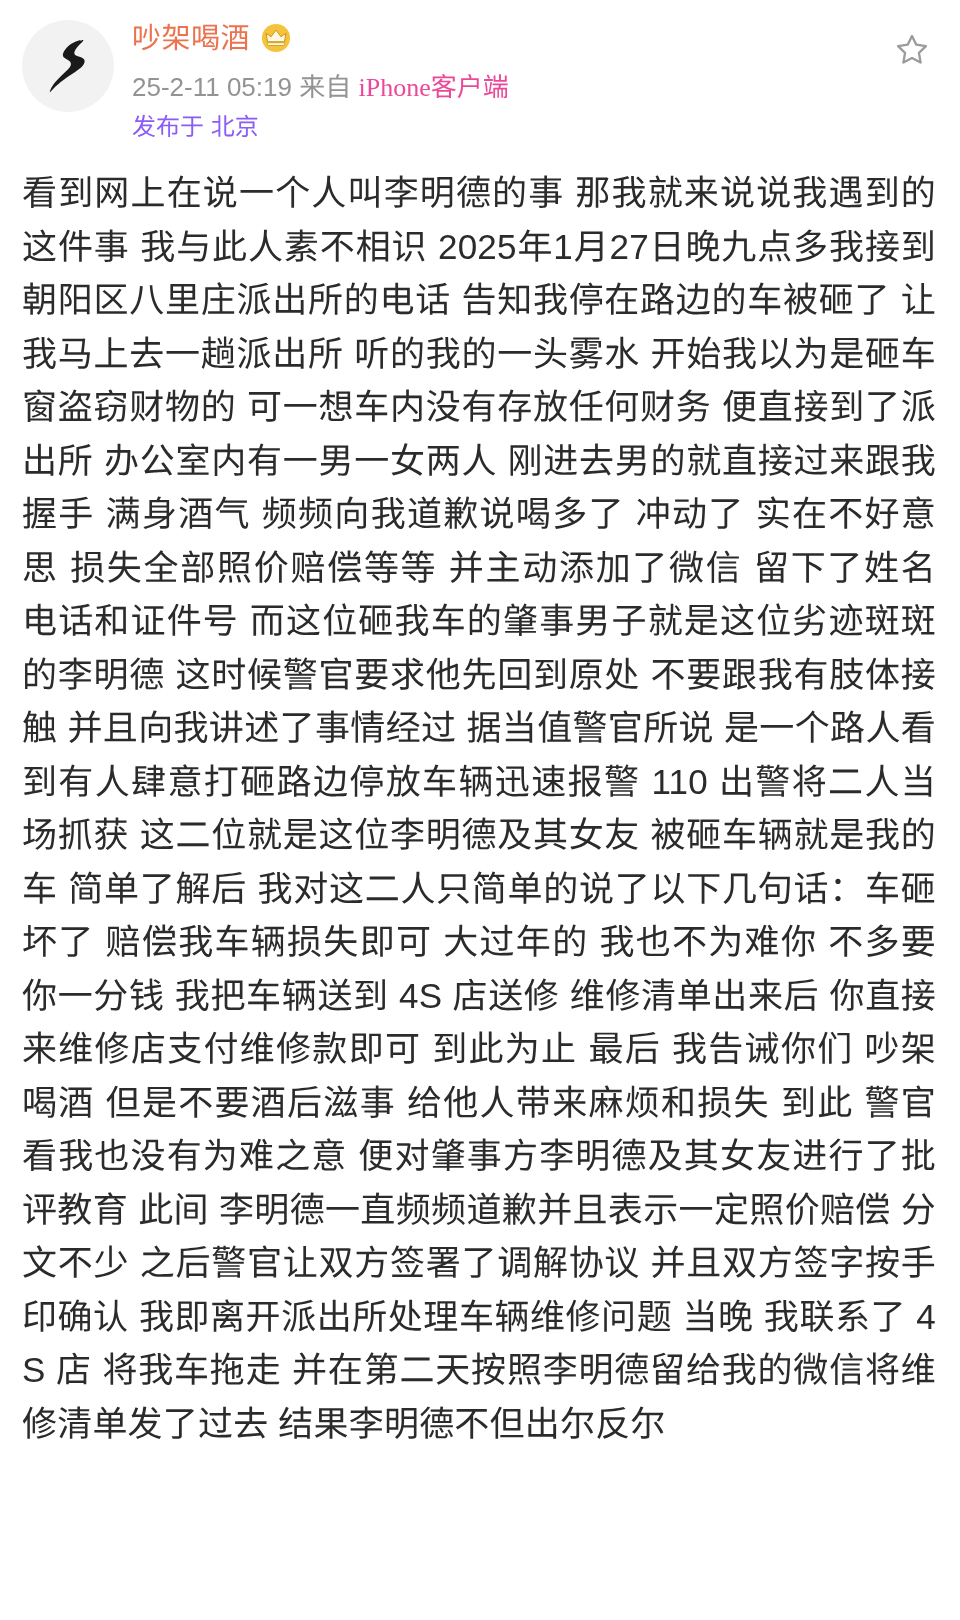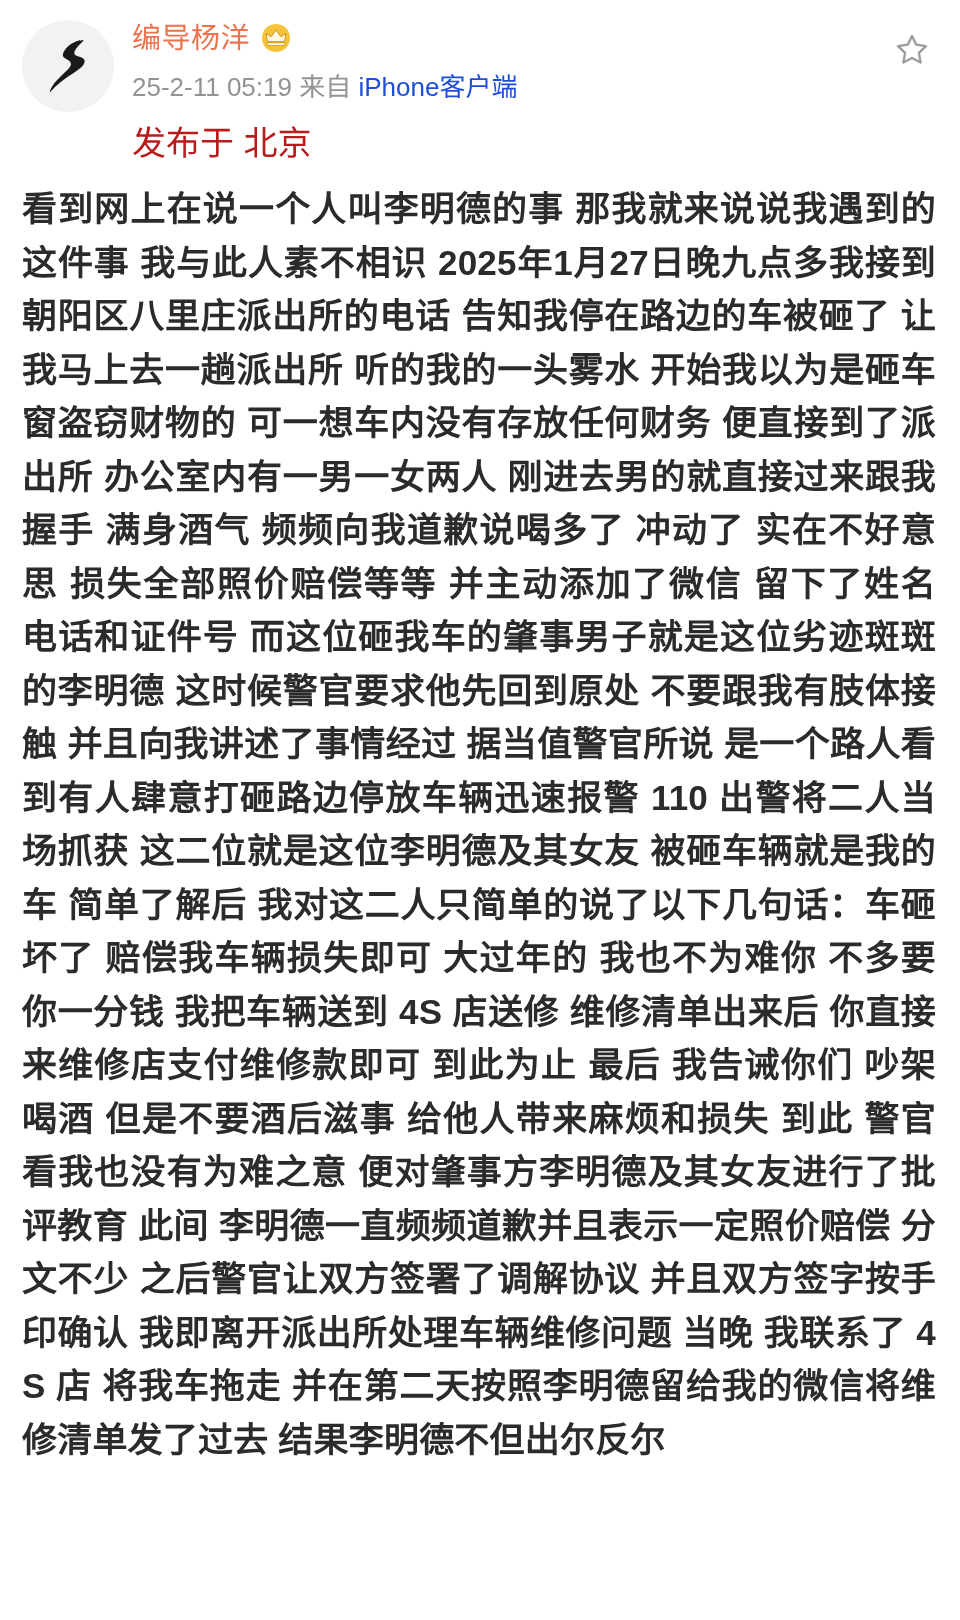--- a/index.html
+++ b/index.html
@@ -75,28 +75,29 @@
   }
 
   .meta-row {
     margin-top: 12px;
     font-size: 26px;
     line-height: 34px;
     color: #939393;
     white-space: nowrap;
   }
   .meta-source {
-    color: #1d4ed8;
+    color: #ec4899;
+    font-family: Liberation Serif, serif;
   }
 
   .region-row {
-    margin-top: 22px;
-    font-size: 34px;
+    margin-top: 5px;
+    font-size: 24px;
     line-height: 34px;
-    color: #b91c1c;
+    color: #8b5cf6;
   }
 
   .star-btn {
     position: absolute;
     right: 4px;
     top: 14px;
     width: 44px;
     height: 44px;
     display: flex;
     align-items: center;
@@ -106,41 +107,40 @@
 
   .content {
     margin-top: 22px;
     font-size: 35px;
     line-height: 53.5px;
     color: #2b2b2b;
     letter-spacing: 0.2px;
     text-align: justify;
     word-break: break-all;
     padding-right: 2px;
-    font-weight: bold;
   }
 </style>
 </head>
 <body>
 
 <div class="post">
 
   <div class="header">
 
     <div class="avatar">
       <span>
         <svg width="62" height="62" viewBox="0 0 64 64" aria-hidden="true">
           <path d="M44.8 5.2c-6.4 1.5-12.1 5.1-15.6 9.7-2 2.6-2.8 4.8-2.4 6.6.3 1.4 1.3 2.3 3.8 3.6 3.4 1.8 4.4 2.9 4.4 4.8 0 2.2-1.6 4.4-6.4 8.9C20.3 46.6 16 51.6 14 56.2c-.6 1.4-.9 2.6-.7 2.8.2.2 1.1-.6 2.4-2.1 4.2-4.9 11.3-10.6 21.3-17.1 6.9-4.5 9.6-6.8 11.2-9.5 1.2-2 1.3-3.9.3-5.2-.8-1-2.8-2-5.6-2.8-3.3-1-4.4-1.9-4.4-3.6 0-2.2 2-5.3 6-9.3 2.2-2.2 3.6-3.9 3.3-4.1-.2-.2-1.5 0-3 .9z" fill="#1a1a1a"></path>
         </svg>
       </span>
     </div>
 
     <div class="head-text">
       <div class="name-row">
-        <span class="nickname">编导杨洋</span>
+        <span class="nickname">吵架喝酒</span>
         <span class="crown-icon">
           <svg width="30" height="30" viewBox="0 0 32 32" aria-hidden="true">
             <circle cx="16" cy="16" r="15" fill="#f5c33b"></circle>
             <path d="M7 20l-1.6-9 5.3 3.7L16 7.5l5.3 7.2L26.6 11 25 20z" fill="#fff8e0" stroke="#c98f13" stroke-width="1" stroke-linejoin="round"></path>
             <rect x="7" y="21" width="18" height="3" rx="1" fill="#fff8e0" stroke="#c98f13" stroke-width="0.8"></rect>
           </svg>
         </span>
       </div>
 
       <div class="meta-row">

